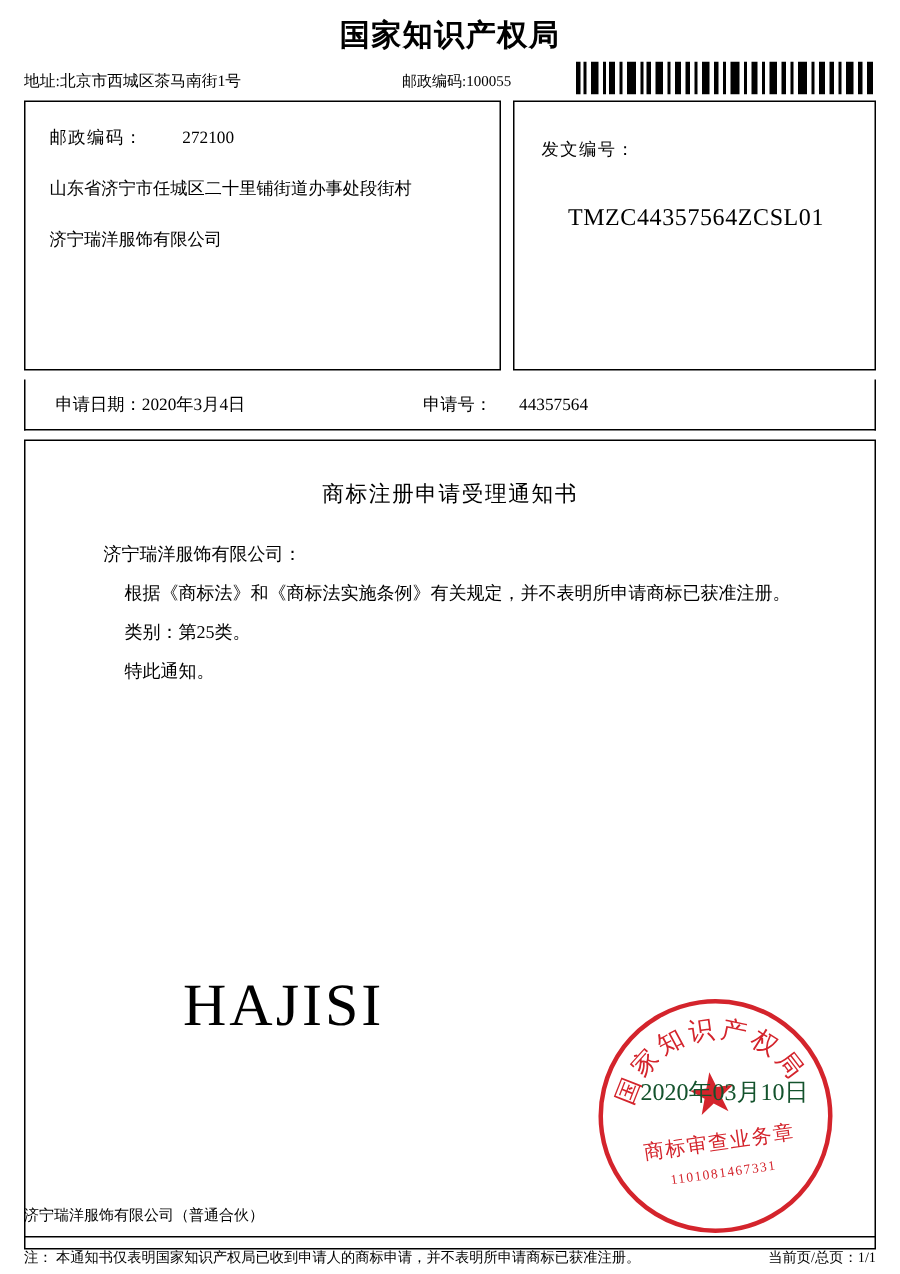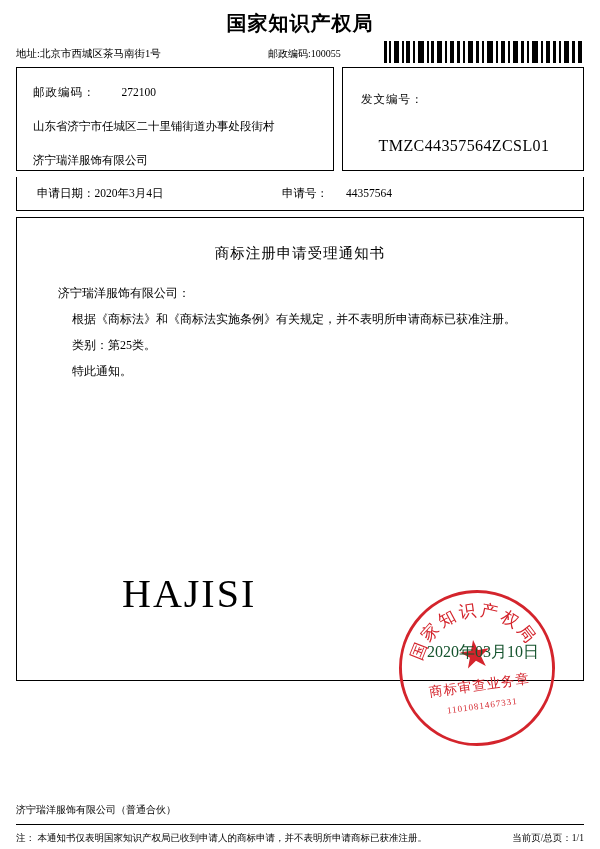--- a/index.html
+++ b/index.html
@@ -59,21 +59,21 @@
     display: flex;
     align-items: flex-end;
     gap: 0;
   }
 
   
   .top-boxes {
     display: flex;
     margin-top: 6px;
     gap: 8px;
-    height: 104px;
+    height: 180px;
   }
   .box {
     border: 1px solid #000;
     box-sizing: border-box;
   }
   .box-left {
     flex: 0 0 318px;
     padding: 14px 16px 0 16px;
     font-size: 11.5px;
     line-height: 1.9;
@@ -116,24 +116,24 @@
   .date-row .appnum {
     position: absolute;
     left: 265px;
   }
   .date-row .appnum-value { margin-left: 18px; }
 
   
   .body-box {
     border: 1px solid #000;
     margin-top: 6px;
-    height: 464px;
+    height: 540px;
     box-sizing: border-box;
     position: relative;
-    padding: 18px 27px;
+    padding: 18px 38px;
   }
   .body-title {
     text-align: center;
     font-size: 14.5px;
     font-weight: normal;
     margin-top: 8px;
     margin-bottom: 18px;
     letter-spacing: 1px;
   }
   .body-para {

